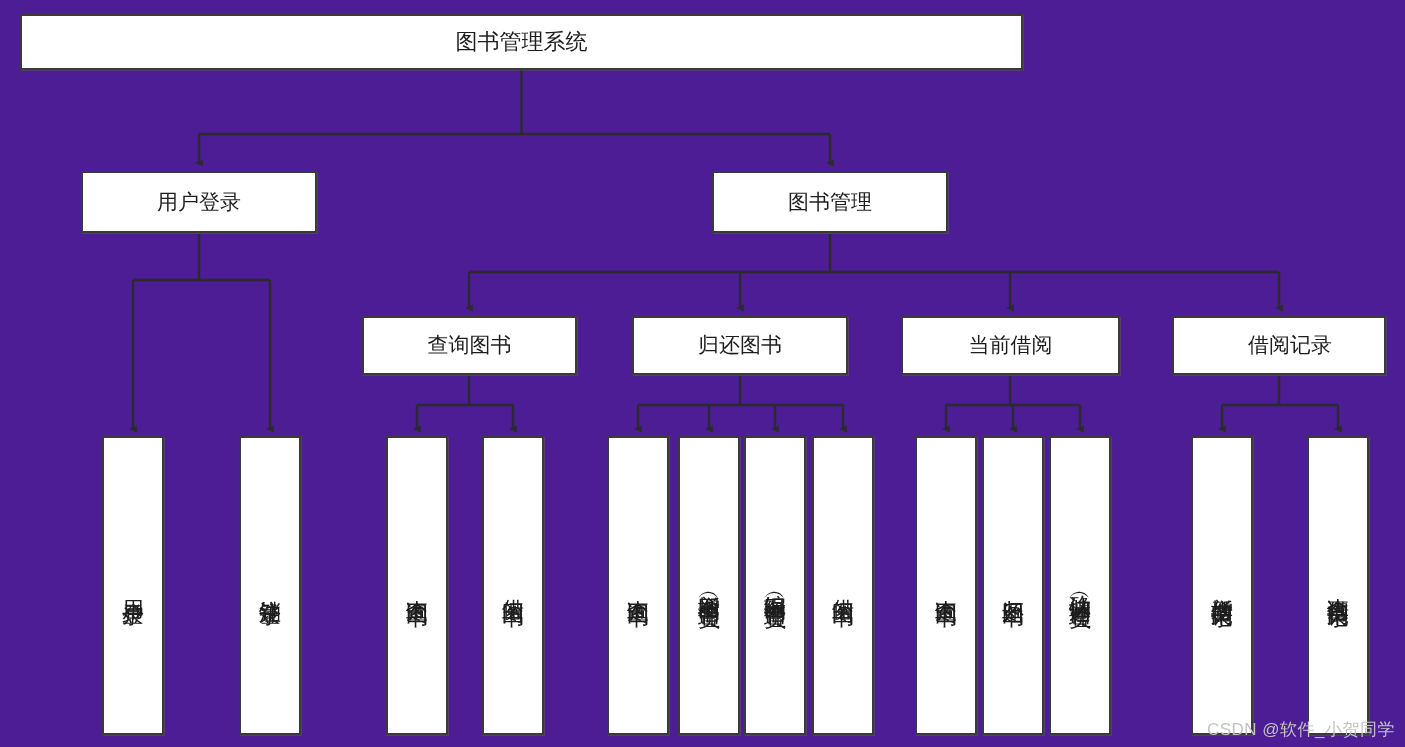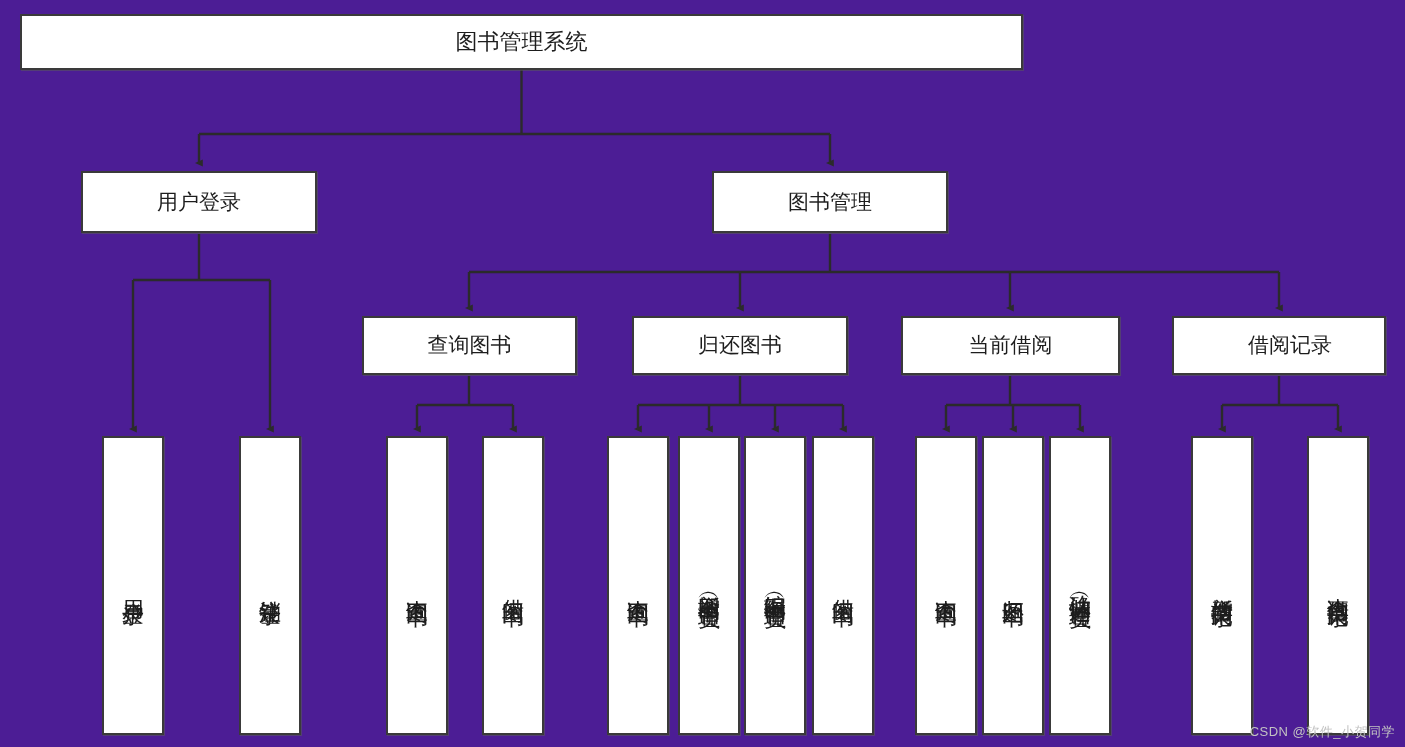--- a/index.html
+++ b/index.html
@@ -58,21 +58,21 @@
     writing-mode: vertical-rl;
     text-orientation: upright;
     font-size: 22px;
     letter-spacing: 2px;
     line-height: 1;
   }
   #watermark {
     position: absolute;
     right: 10px;
     bottom: 6px;
-    font-size: 13px;
+    font-size: 17px;
     color: #c2c2c2;
     letter-spacing: 0.5px;
     white-space: nowrap;
     z-index: 5;
   }
 </style>
 </head>
 <body>
 
 <div id="diagram-root">

